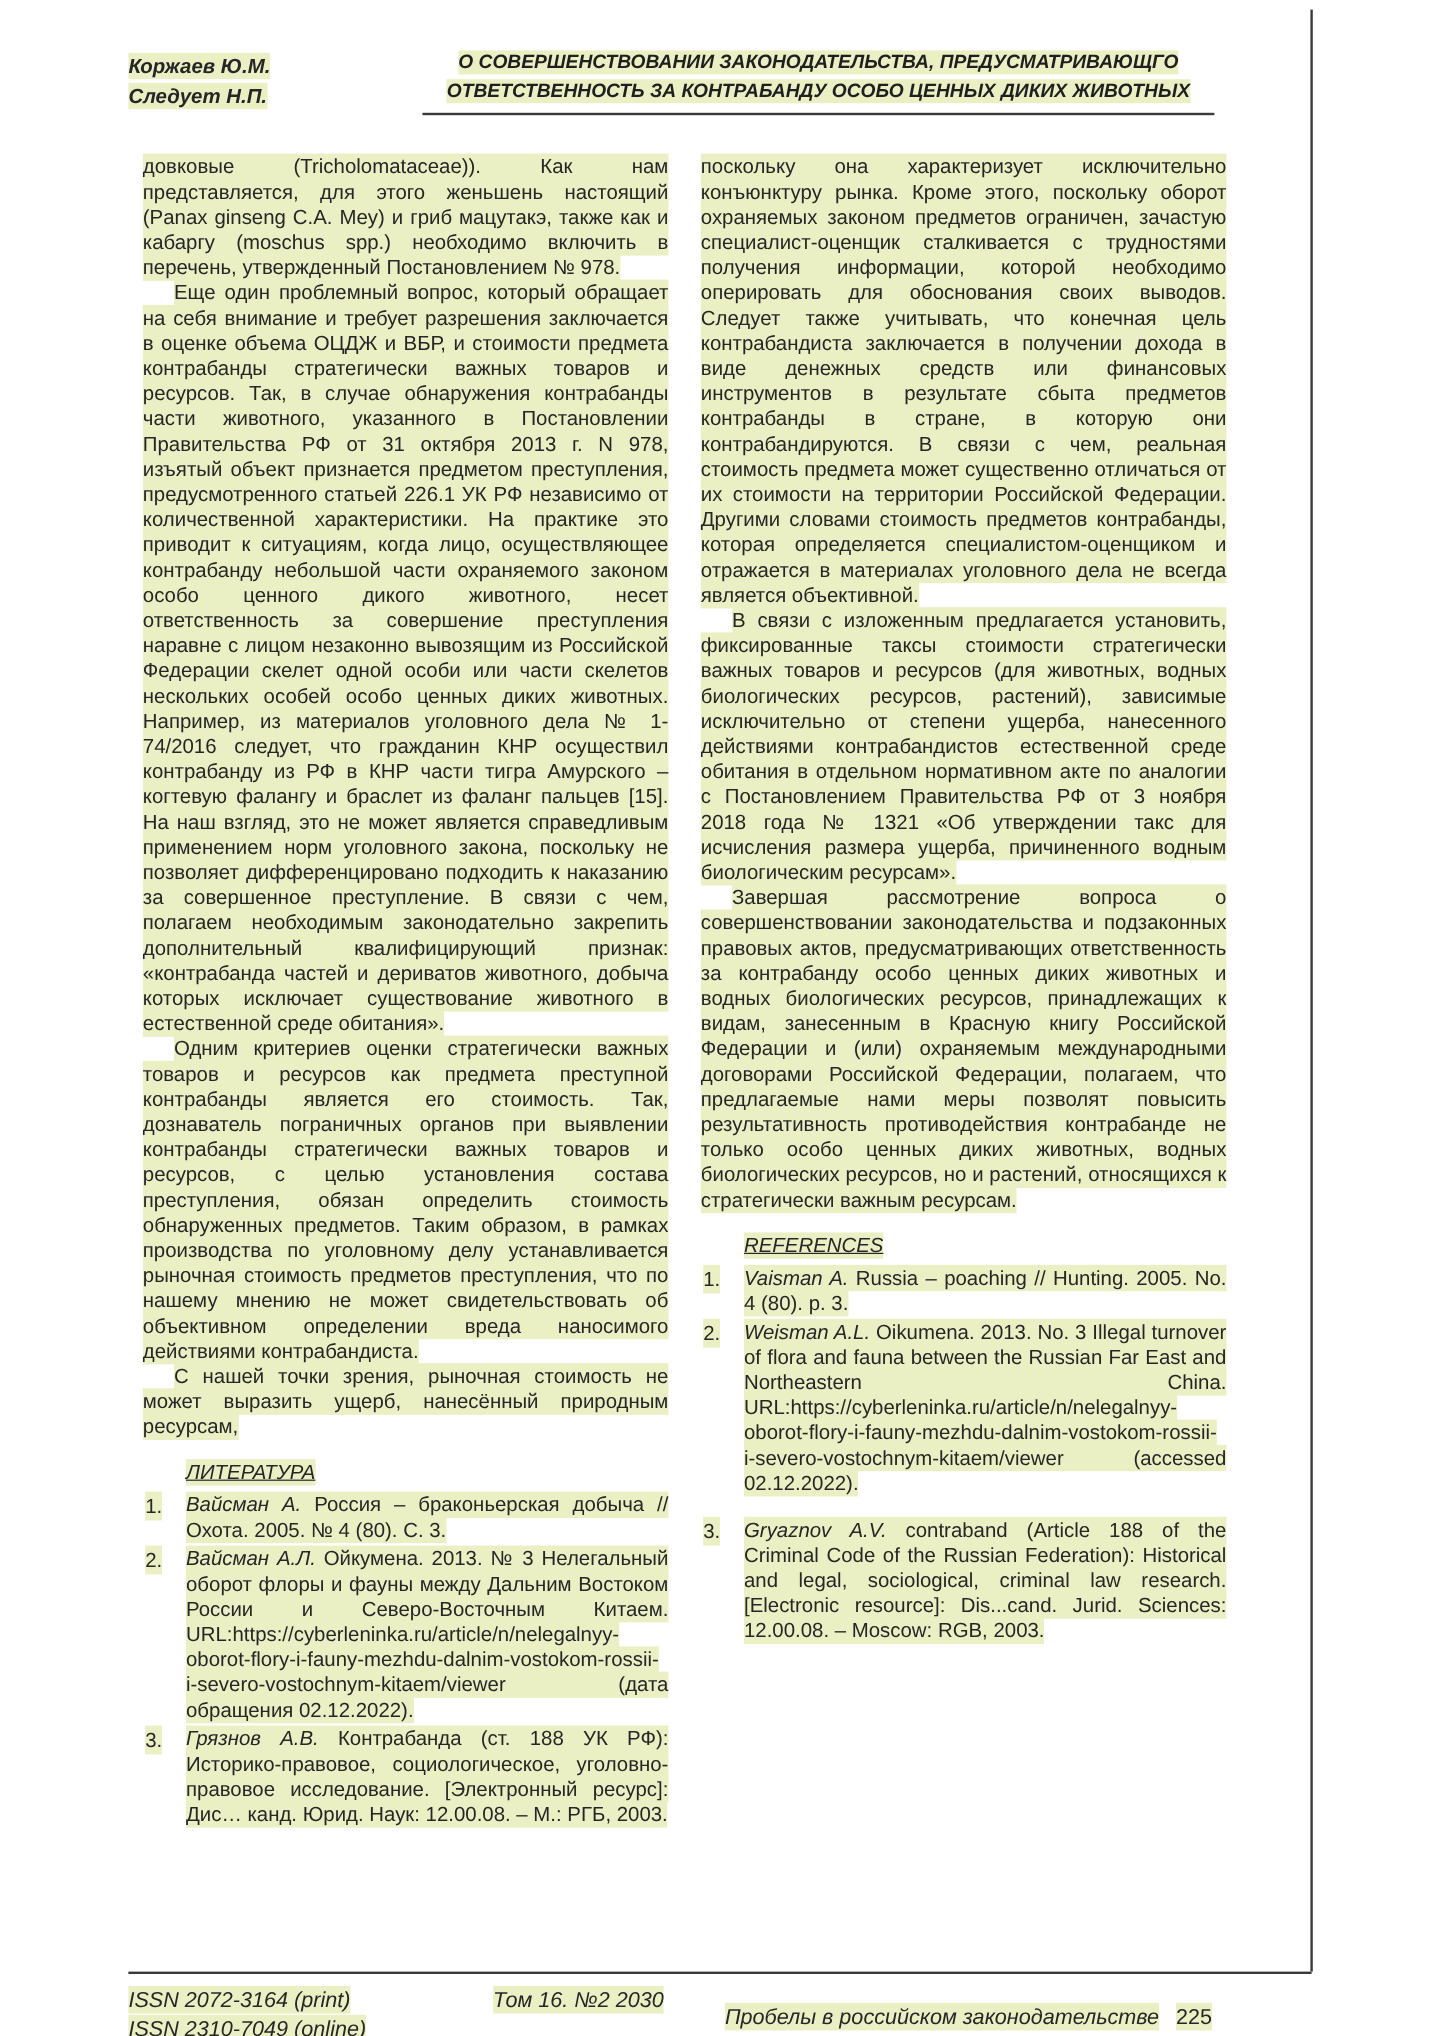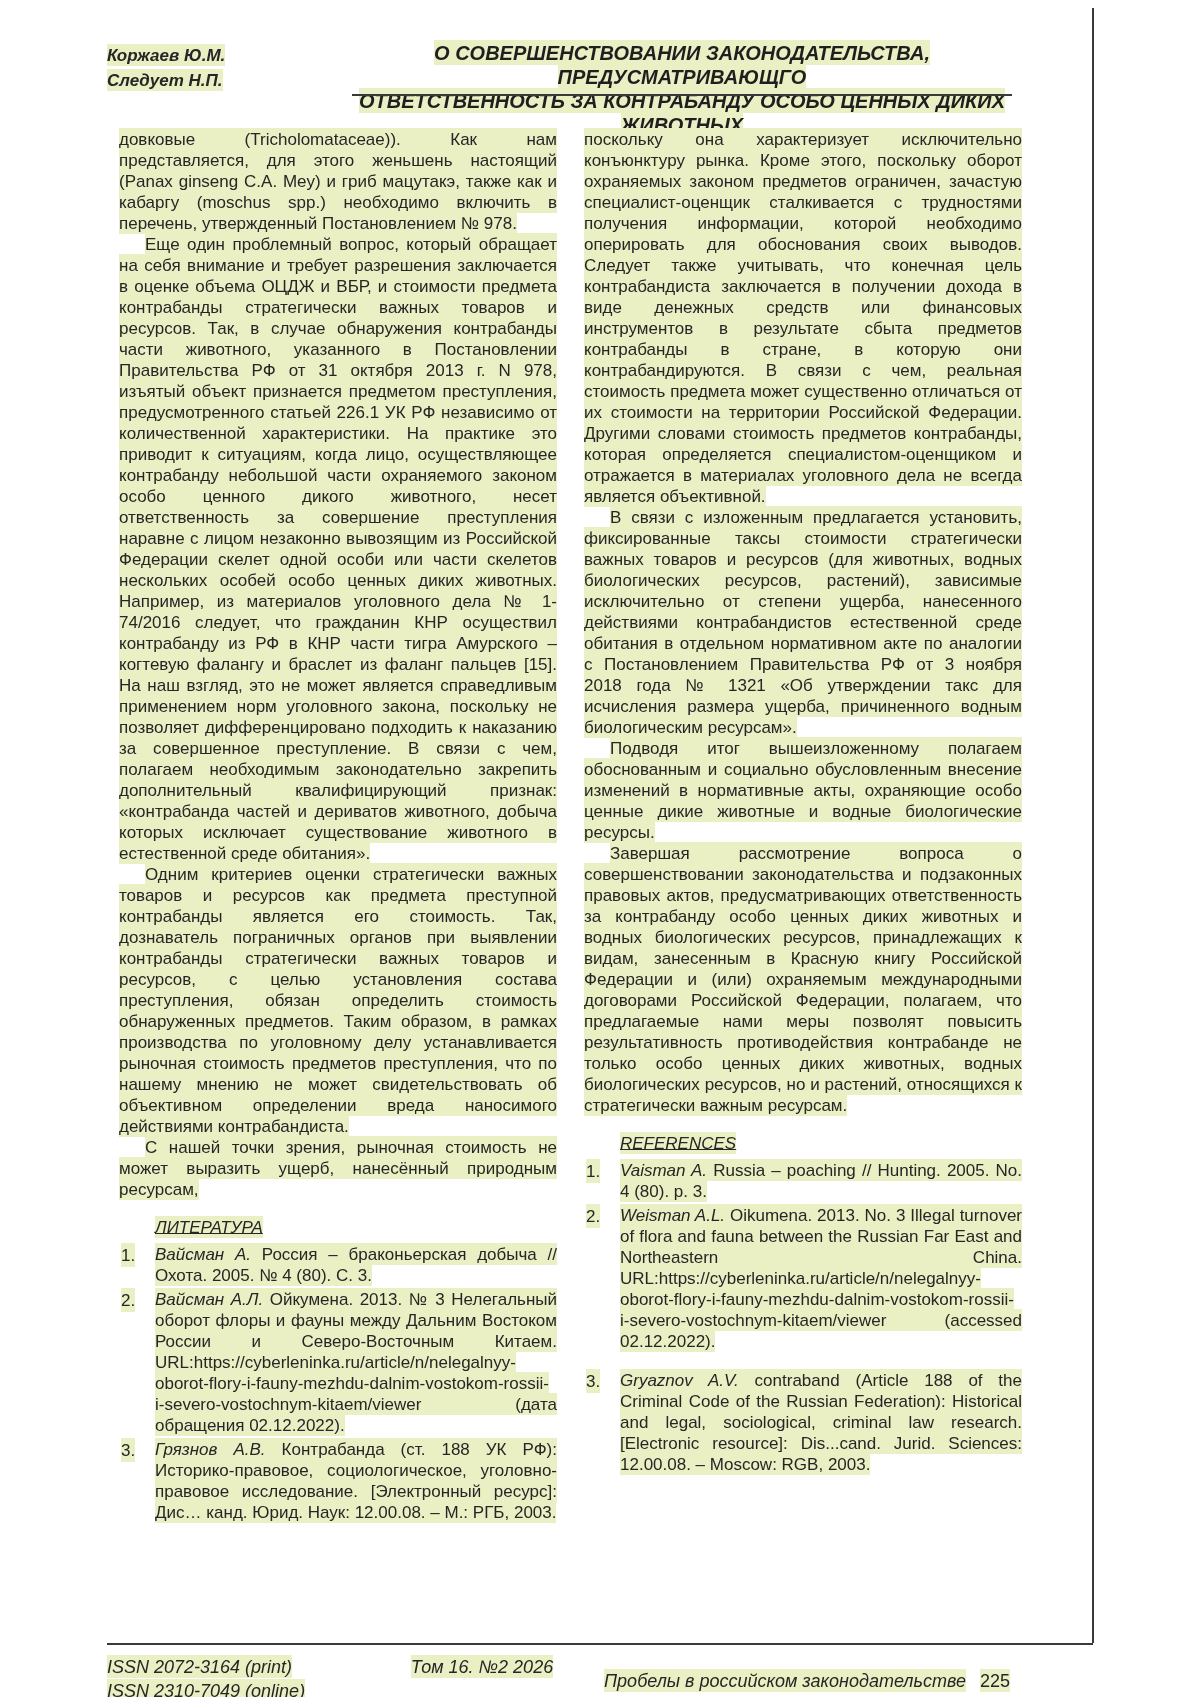--- a/index.html
+++ b/index.html
@@ -15,21 +15,21 @@
 
   .header-authors {
     position: absolute; left: 107px; top: 42px;
     font-style: italic; font-weight: bold;
     font-size: 17px; line-height: 25px;
   }
   .header-title {
     position: absolute; left: 352px; top: 40px; width: 660px;
     text-align: center;
     font-style: italic; font-weight: bold;
-    font-size: 20px; line-height: 24px;
+    font-size: 16px; line-height: 24px;
     color: #1f1f1f;
   }
   .header-rule {
     position: absolute; left: 352px; top: 94px; width: 660px; height: 0;
     border-top: 2px solid var(--rule, #3a3a3a);
   }
   .vertical-rule {
     position: absolute; left: 1092px; top: 8px; width: 0; height: 1635px;
     border-left: 2px solid var(--rule, #3a3a3a);
   }
@@ -116,21 +116,20 @@
         <span class="hl"><i class="au">Грязнов А.В.</i><span> Контрабанда (ст. 188 УК РФ): Историко-правовое, социологическое, уголовно-правовое исследование. [Электронный ресурс]: Дис… канд. Юрид. Наук: 12.00.08. – М.: РГБ, 2003.</span></span>
       </div>
     </div>
   </div>
 
   <div class="col col-right">
     <p class="para"><span class="hl">поскольку она характеризует исключительно конъюнктуру рынка. Кроме этого, поскольку оборот охраняемых законом предметов ограничен, зачастую специалист-оценщик сталкивается с трудностями получения информации, которой необходимо оперировать для обоснования своих выводов. Следует также учитывать, что конечная цель контрабандиста заключается в получении дохода в виде денежных средств или финансовых инструментов в результате сбыта предметов контрабанды в стране, в которую они контрабандируются. В связи с чем, реальная стоимость предмета может существенно отличаться от их стоимости на территории Российской Федерации. Другими словами стоимость предметов контрабанды, которая определяется специалистом-оценщиком и отражается в материалах уголовного дела не всегда является объективной.</span></p>
     <p class="para indent"><span class="hl">В связи с изложенным предлагается установить, фиксированные таксы стоимости стратегически важных товаров и ресурсов (для животных, водных биологических ресурсов, растений), зависимые исключительно от степени ущерба, нанесенного действиями контрабандистов естественной среде обитания в отдельном нормативном акте по аналогии с Постановлением Правительства РФ от 3 ноября 2018 года № 1321 «Об утверждении такс для исчисления размера ущерба, причиненного водным биологическим ресурсам».</span></p>
 
 
-    <p class="para indent"><span class="hl">Подводя итог вышеизложенному полагаем обоснованным и социально обусловленным внесение изменений в нормативные акты, охраняющие особо ценные дикие животные и водные биологические ресурсы.</span></p>
 
 
     <p class="para indent"><span class="hl">Завершая рассмотрение вопроса о совершенствовании законодательства и подзаконных правовых актов, предусматривающих ответственность за контрабанду особо ценных диких животных и водных биологических ресурсов, принадлежащих к видам, занесенным в Красную книгу Российской Федерации и (или) охраняемым международными договорами Российской Федерации, полагаем, что предлагаемые нами меры позволят повысить результативность противодействия контрабанде не только особо ценных диких животных, водных биологических ресурсов, но и растений, относящихся к стратегически важным ресурсам.</span></p>
 
     <h3 class="ref-heading"><span class="hl">REFERENCES</span></h3>
 
     <div class="ref-list">
       <div class="ref-item">
         <span class="ref-num hl">1.</span>
         <span class="hl"><i class="au">Vaisman A.</i><span> Russia – poaching // Hunting. 2005. No. 4 (80). p. 3.</span></span>
@@ -149,18 +148,18 @@
 </div>
 
 <div class="footer-rule"></div>
 
 <div class="footer">
   <div class="f-left">
     <div><span class="hl">ISSN 2072-3164 (print)</span></div>
     <div><span class="hl">ISSN 2310-7049 (online)</span></div>
   </div>
   <div class="f-center">
-    <span class="hl">Том 16. №2 2026</span>
+    <span class="hl">Том 16. №2 2030</span>
   </div>
   <div class="f-right">
     <span class="hl">Пробелы в российском законодательстве</span><span class="hl pg">225</span>
   </div>
 </div>
 
 </body></html>

